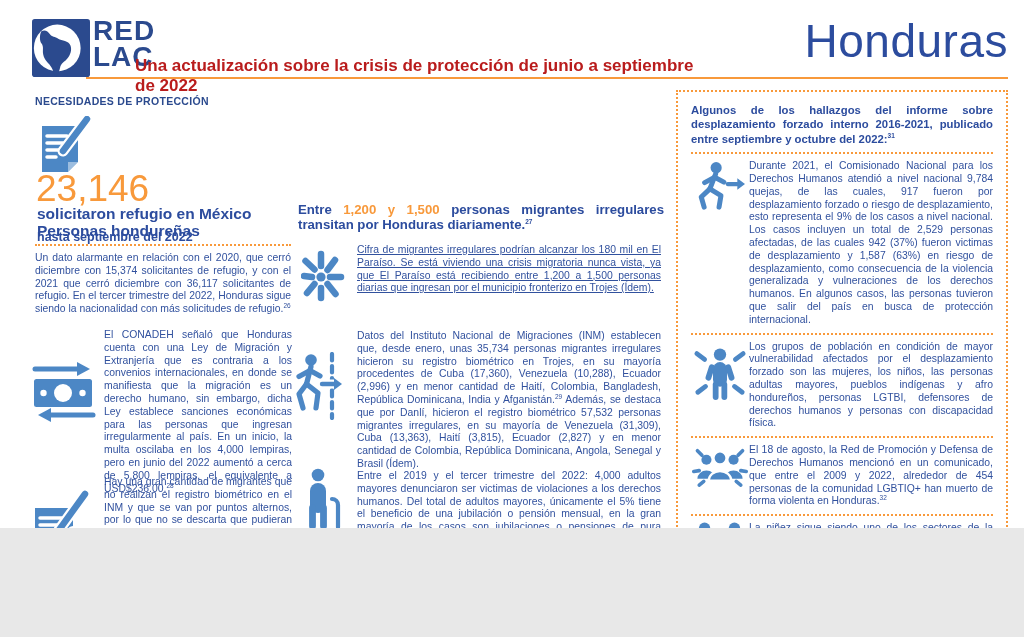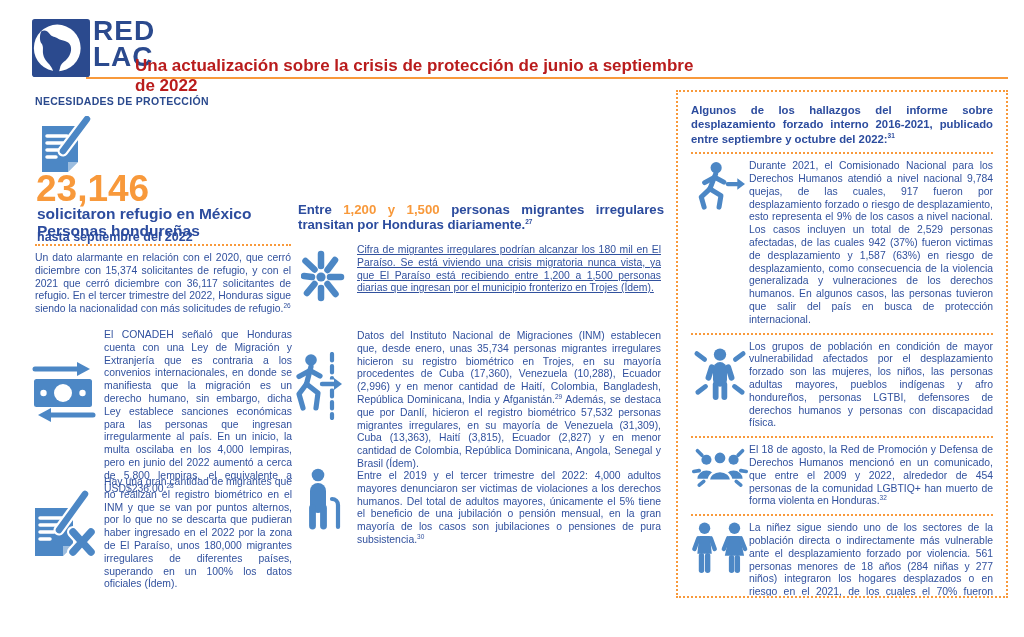--- a/index.html
+++ b/index.html
@@ -1,18 +1,18 @@
 <!DOCTYPE html>
 <html><head>
 <meta charset="utf-8">
 <style>
   * { margin:0; padding:0; box-sizing:border-box; }
   html,body { background:#e8e8e8; }
   .page {
-    position:relative; width:1024px; height:637px; background:#ffffff;
+    position:relative; width:1024px; height:528px; background:#ffffff;
     font-family:"Liberation Sans", sans-serif; overflow:hidden;
     color:#31519E;
   }
   
   .logo-box { position:absolute; left:32px; top:19px; width:58px; height:58px; }
   .logo-text { position:absolute; left:93px; top:18px; font-weight:bold; font-size:28px;
     line-height:26px; color:#2B4A8E; letter-spacing:1px; }
   .subtitle { position:absolute; left:135px; top:56px; width:570px;
     color:#b91c1c; font-weight:bold; font-size:17px; }
   .country { position:absolute; right:16px; top:14px; font-size:46px; color:#2C4C9E;
@@ -21,21 +21,21 @@
 
   
   .body-txt { font-size:10.4px; line-height:12.8px; text-align:justify; color:#31519E; }
   .fn { vertical-align:super; font-size:6.5px; line-height:0; }
   .dotted { border-top:2px dotted #F8993B; }
 
   
   .nec-title { position:absolute; left:35px; top:95px; font-size:10.5px; font-weight:bold;
     color:#2B4A8E; letter-spacing:0.3px; }
   .i-doc-pencil { position:absolute; left:40px; top:116px; }
-  .stat-number { position:absolute; left:36px; top:168px; font-size:37px; font-weight:bold; color:#F8993B; }
+  .stat-number { position:absolute; left:36px; top:168px; font-size:37px; font-weight:normal; color:#F8993B; }
   .stat-label { position:absolute; left:37px; top:205px; font-size:15.5px; line-height:17px;
     font-weight:bold; color:#2C4C9E; }
   .stat-sub { position:absolute; left:37px; top:230px; font-size:12.5px; font-weight:bold; color:#2C4C9E; }
   .stat-div { position:absolute; left:35px; top:244px; width:256px; }
   .p-stat { position:absolute; left:35px; top:252px; width:256px; }
   .i-money { position:absolute; left:32px; top:362px; }
   .p-conadeh { position:absolute; left:104px; top:329px; width:188px; }
   .i-doc-x { position:absolute; left:33px; top:488px; }
   .p-registro { position:absolute; left:104px; top:476px; width:188px; }
 
@@ -74,20 +74,21 @@
       <rect width="62" height="62" rx="3" fill="#2B4A8E"></rect>
       <circle cx="27" cy="31" r="25" fill="#ffffff"></circle>
       <path fill="#2B4A8E" d="M10 13 c4 -2 7 0 9 3 c2 3 6 3 9 5 c4 2 11 2 13 7 c2 5 0 10 -3 14 c-3 4 -7 5 -8 10 c-1 4 -2 8 -5 10 c-2 -3 -2 -7 -4 -10 c-3 -5 -8 -8 -9 -14 c-1 -5 1 -8 -2 -12 c-2 -3 -2 -9 0 -13 z"></path>
     </svg>
   </span>
   <div class="logo-text">
     <div>RED</div>
     <div>LAC</div>
   </div>
   <div class="subtitle">Una actualización sobre la crisis de protección de junio a septiembre de 2022</div>
+  <div class="country">Honduras</div>
   <div class="header-rule"></div>
 
   <div class="nec-title">NECESIDADES DE PROTECCIÓN</div>
 
   <span class="i-doc-pencil">
     <svg width="52" height="60" viewBox="0 0 52 60">
       <path class="b" d="M2 10 H38 V46 L28 56 H2 Z"></path>
       <path d="M28 56 V46 H38 Z" fill="#ffffff" opacity="0.45"></path>
       <path class="ws" stroke-width="3.5" d="M7 20 H27 M7 27 H23 M7 34 H20 M7 41 H16"></path>
       <path class="ws" stroke-width="11" d="M47 3 L23 35"></path>

